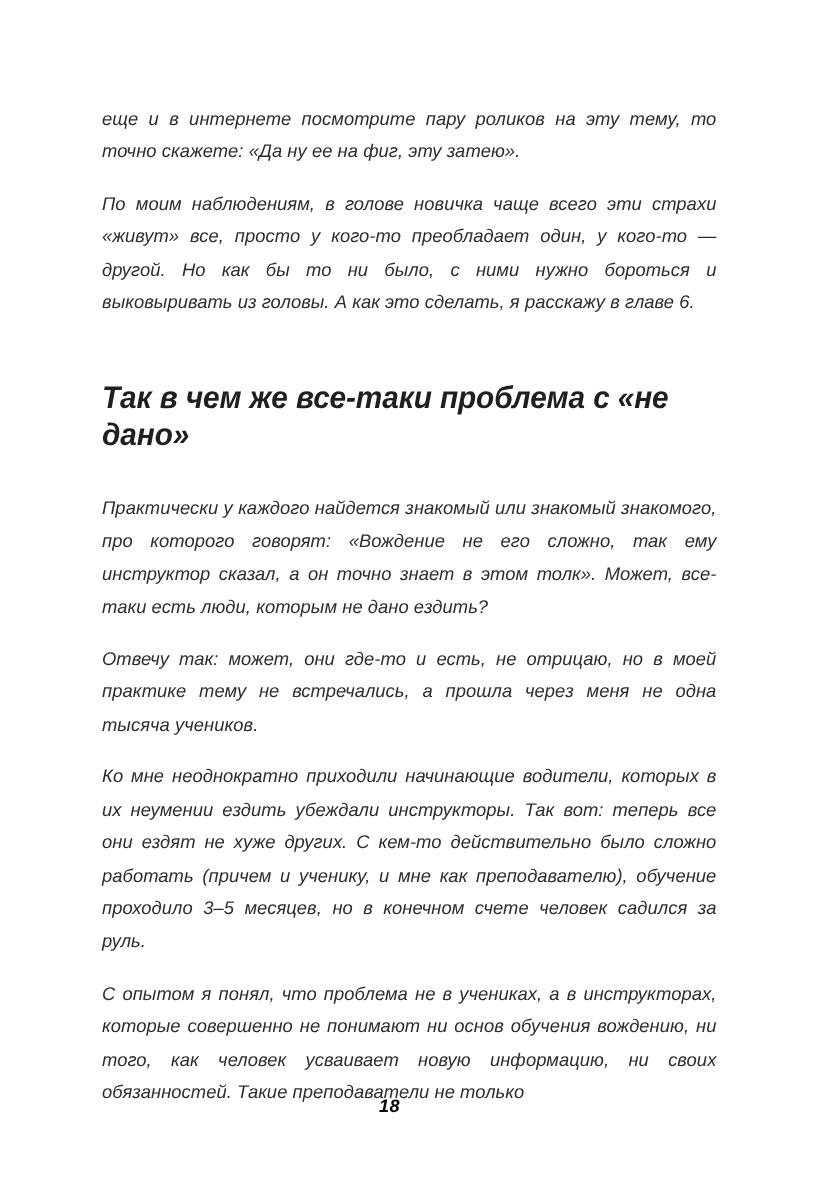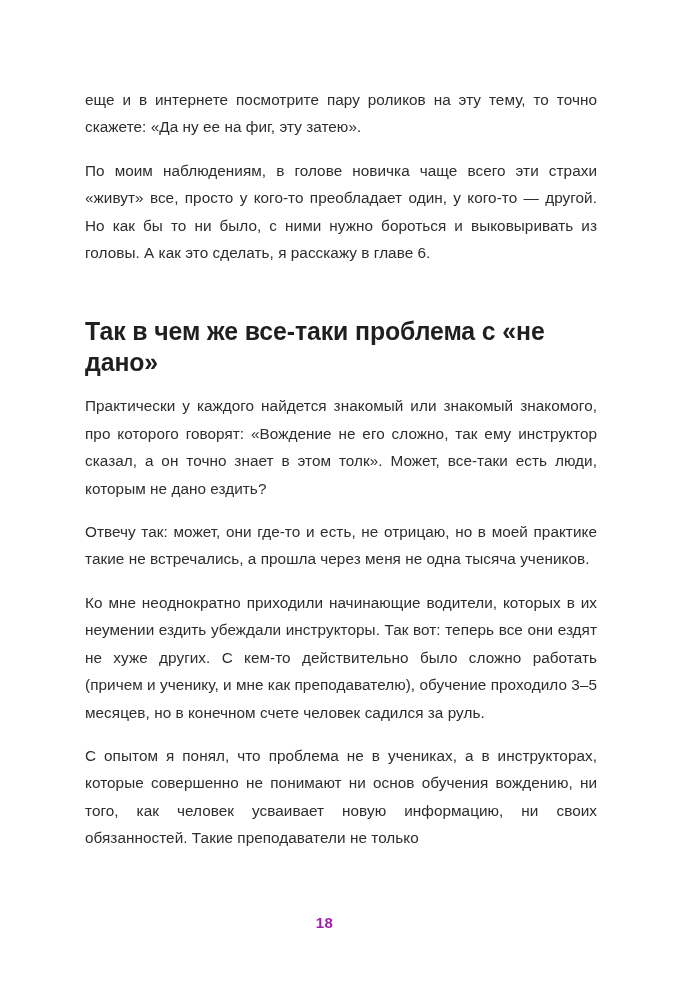--- a/index.html
+++ b/index.html
@@ -15,20 +15,21 @@
     -webkit-font-smoothing: antialiased;
     overflow: hidden;
   }
 
   .page {
     position: relative;
     width: 649px;
     height: 1000px;
     background: #ffffff;
     box-sizing: border-box;
+    font-style: italic;
   }
 
   .text-column {
     position: absolute;
     left: 85px;
     top: 86px;
     width: 512px;
   }
 
   p.body-par {
@@ -61,53 +62,53 @@
     font-weight: bold;
     color: #1f1f1f;
     letter-spacing: -0.1px;
     text-align: left;
     transform: scaleX(0.955);
     transform-origin: left center;
   }
 
   .heading-block {
     margin-top: 50px;
-    margin-bottom: 14px;
+    margin-bottom: 32px;
   }
 
   .page-number {
     position: absolute;
     left: 0;
     right: 0;
     top: 914px;
     text-align: center;
     font-size: 15px;
     font-weight: bold;
-    color: #a21caf;
+    color: #000000;
     letter-spacing: 0.4px;
   }
 </style>
 </head>
 <body>
 
 <div class="page">
 
   <div class="text-column">
 
     <p class="body-par">еще и в интернете посмотрите пару роликов на эту тему, то точно скажете: «Да ну ее на фиг, эту затею».</p>
 
     <p class="body-par pre-heading">По моим наблюдениям, в голове новичка чаще всего эти страхи «живут» все, просто у кого-то преобладает один, у кого-то — другой. Но как бы то ни было, с ними нужно бороться и выковыривать из головы. А как это сделать, я расскажу в главе 6.</p>
 
     <div class="heading-block">
       <h2 class="section-heading">Так в чем же все-таки проблема с «не дано»</h2>
     </div>
 
     <p class="body-par">Практически у каждого найдется знакомый или знакомый знакомого, про которого говорят: «Вождение не его сложно, так ему инструктор сказал, а он точно знает в этом толк». Может, все-таки есть люди, которым не дано ездить?</p>
 
-    <p class="body-par">Отвечу так: может, они где-то и есть, не отрицаю, но в моей практике такие не встречались, а прошла через меня не одна тысяча учеников.</p>
+    <p class="body-par">Отвечу так: может, они где-то и есть, не отрицаю, но в моей практике тему не встречались, а прошла через меня не одна тысяча учеников.</p>
 
     <p class="body-par">Ко мне неоднократно приходили начинающие водители, которых в их неумении ездить убеждали инструкторы. Так вот: теперь все они ездят не хуже других. С кем-то действительно было сложно работать (причем и ученику, и мне как преподавателю), обучение проходило 3–5 месяцев, но в конечном счете человек садился за руль.</p>
 
     <p class="body-par">С опытом я понял, что проблема не в учениках, а в инструкторах, которые совершенно не понимают ни основ обучения вождению, ни того, как человек усваивает новую информацию, ни своих обязанностей. Такие преподаватели не только</p>
 
   </div>
 
   <div class="page-number">18</div>
 
 </div>

